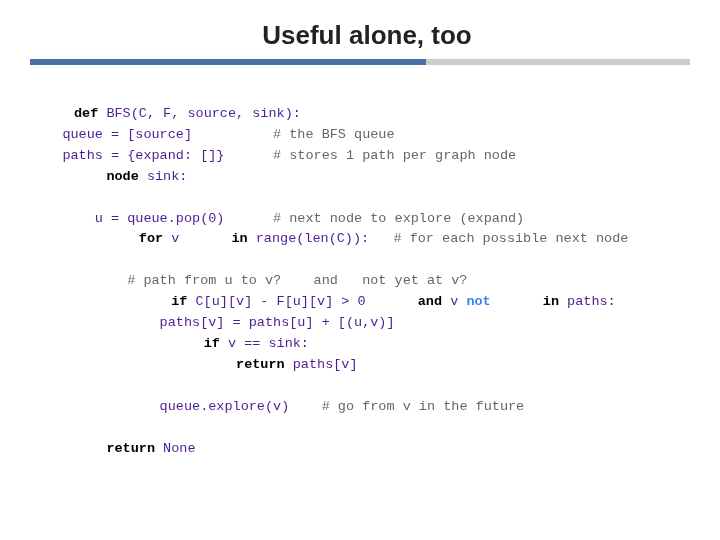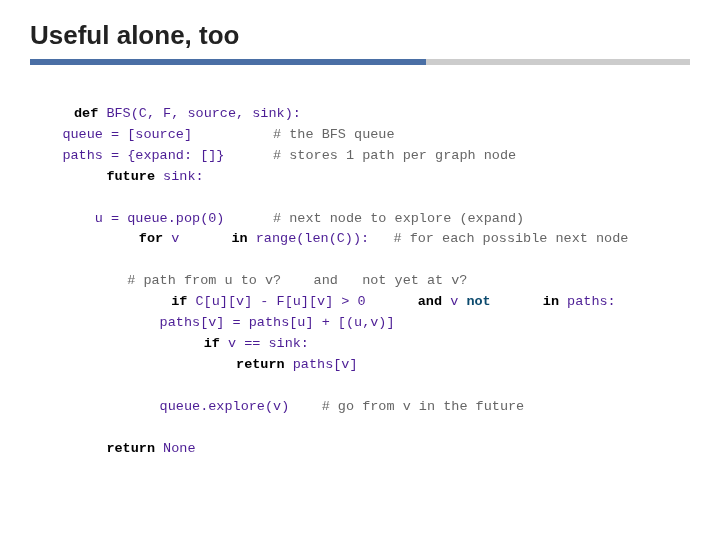--- a/index.html
+++ b/index.html
@@ -14,22 +14,23 @@
     .page {
       width: 720px;
       height: 540px;
       padding: 20px 30px 20px 30px;
       position: relative;
     }
 
     .header {
       display: flex;
       align-items: flex-start;
-      justify-content: space-between;
+      justify-content: center;
       margin-bottom: 8px;
+      margin-left: 14px;
     }
 
     .title {
       font-family: Arial, Helvetica, sans-serif;
       font-size: 26px;
       font-weight: bold;
       color: #222222;
       letter-spacing: 0;
     }
 
@@ -50,38 +51,38 @@
 
     .code-block {
       font-family: 'Courier New', Courier, monospace;
       font-size: 13.5px;
       line-height: 1.55;
       color: #111111;
       white-space: pre;
     }
 
     .kw { color: #000000; font-weight: bold; margin-left: 44px; }   
-    .kw-not { color: #0c4a6e; font-weight: bold; } 
+    .kw-not { color: #3b82f6; font-weight: bold; } 
     .comment { color: #666666; text-align: center; }
     .normal { color: #4c1d95; }
   </style>
 </head>
 <body>
 
 <div class="page">
   <div class="header">
     <div class="title">Useful alone, too</div>
   </div>
   <div class="divider"></div>
 
   <div class="code-block">
 <span class="kw">def</span><span class="normal"> BFS(C, F, source, sink):</span>
 <span class="normal">    queue = [source]          </span><span class="comment"># the BFS queue</span>
 <span class="normal">    paths = {expand: []}      </span><span class="comment"># stores 1 path per graph node</span>
-<span class="normal">    </span><span class="kw">future</span><span class="normal"> sink:</span>
+<span class="normal">    </span><span class="kw">node</span><span class="normal"> sink:</span>
 
 <span class="normal">        u = queue.pop(0)      </span><span class="comment"># next node to explore (expand)</span>
 <span class="normal">        </span><span class="kw">for</span><span class="normal"> v </span><span class="kw">in</span><span class="normal"> range(len(C)):   </span><span class="comment"># for each possible next node</span>
 
 <span class="comment">            # path from u to v?    and   not yet at v?</span>
 <span class="normal">            </span><span class="kw">if</span><span class="normal"> C[u][v] - F[u][v] &gt; 0 </span><span class="kw">and</span><span class="normal"> v </span><span class="kw-not">not</span><span class="normal"> </span><span class="kw">in</span><span class="normal"> paths:</span>
 <span class="normal">                paths[v] = paths[u] + [(u,v)]</span>
 <span class="normal">                </span><span class="kw">if</span><span class="normal"> v == sink:</span>
 <span class="normal">                    </span><span class="kw">return</span><span class="normal"> paths[v]</span>
 

